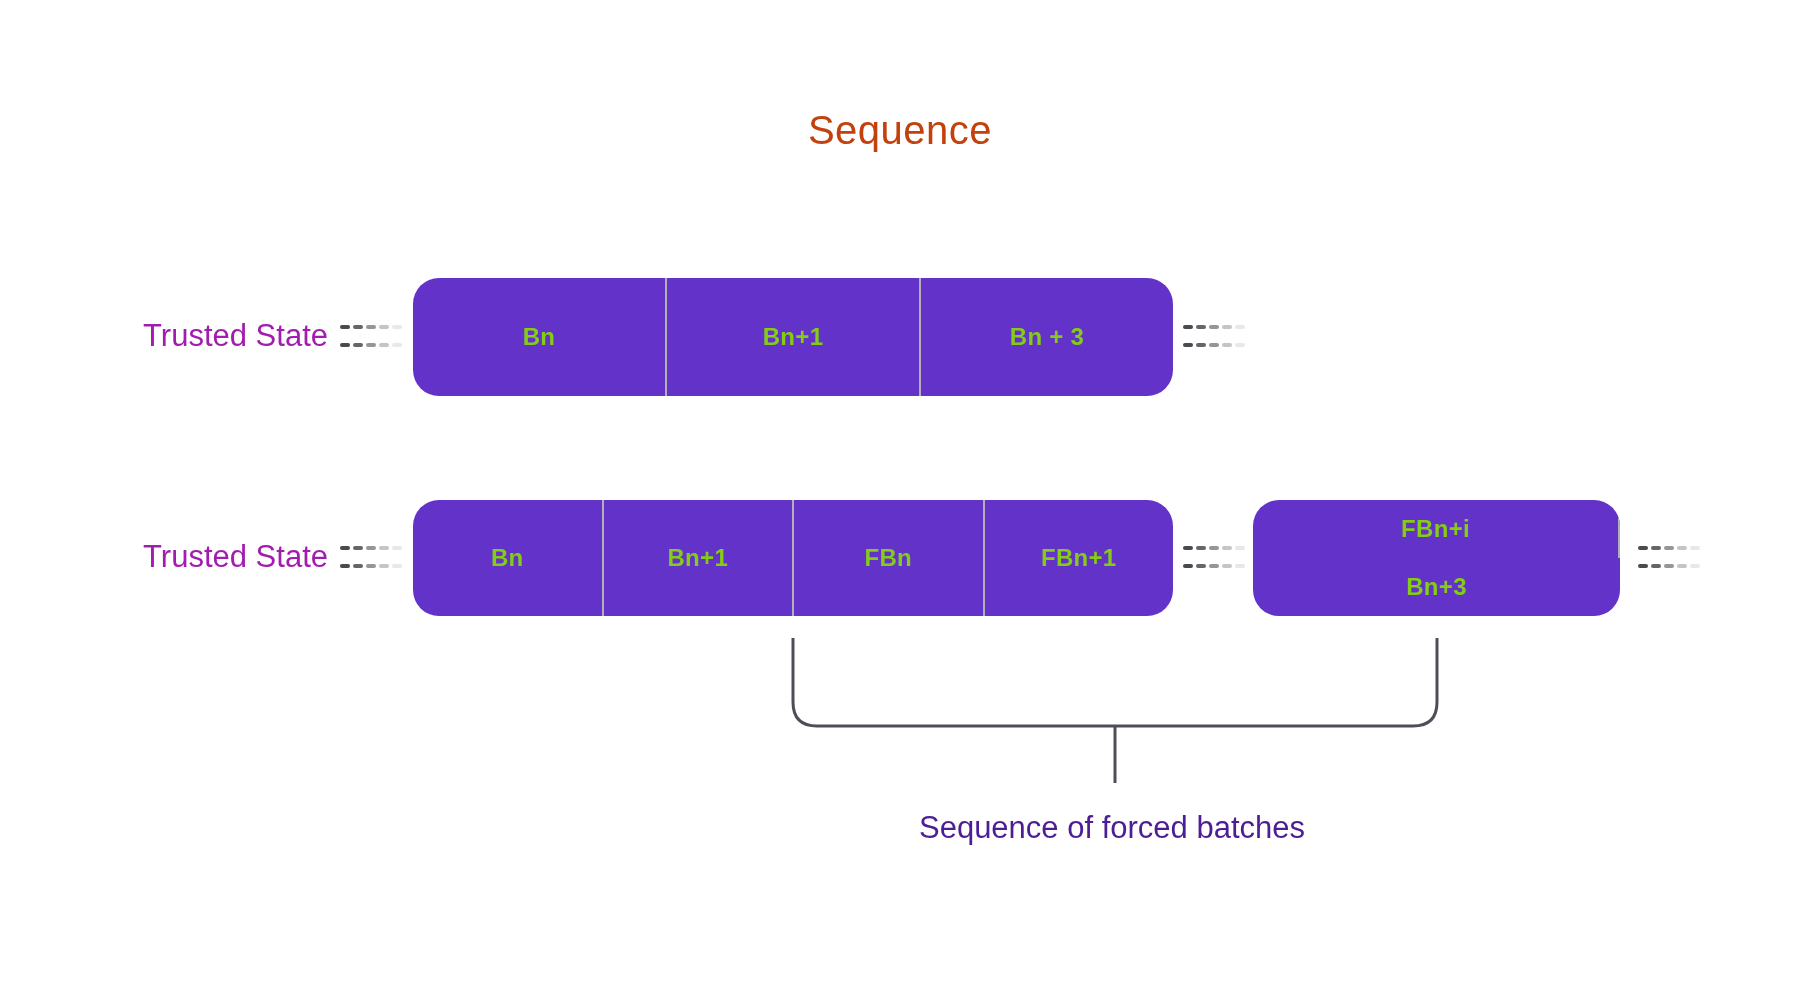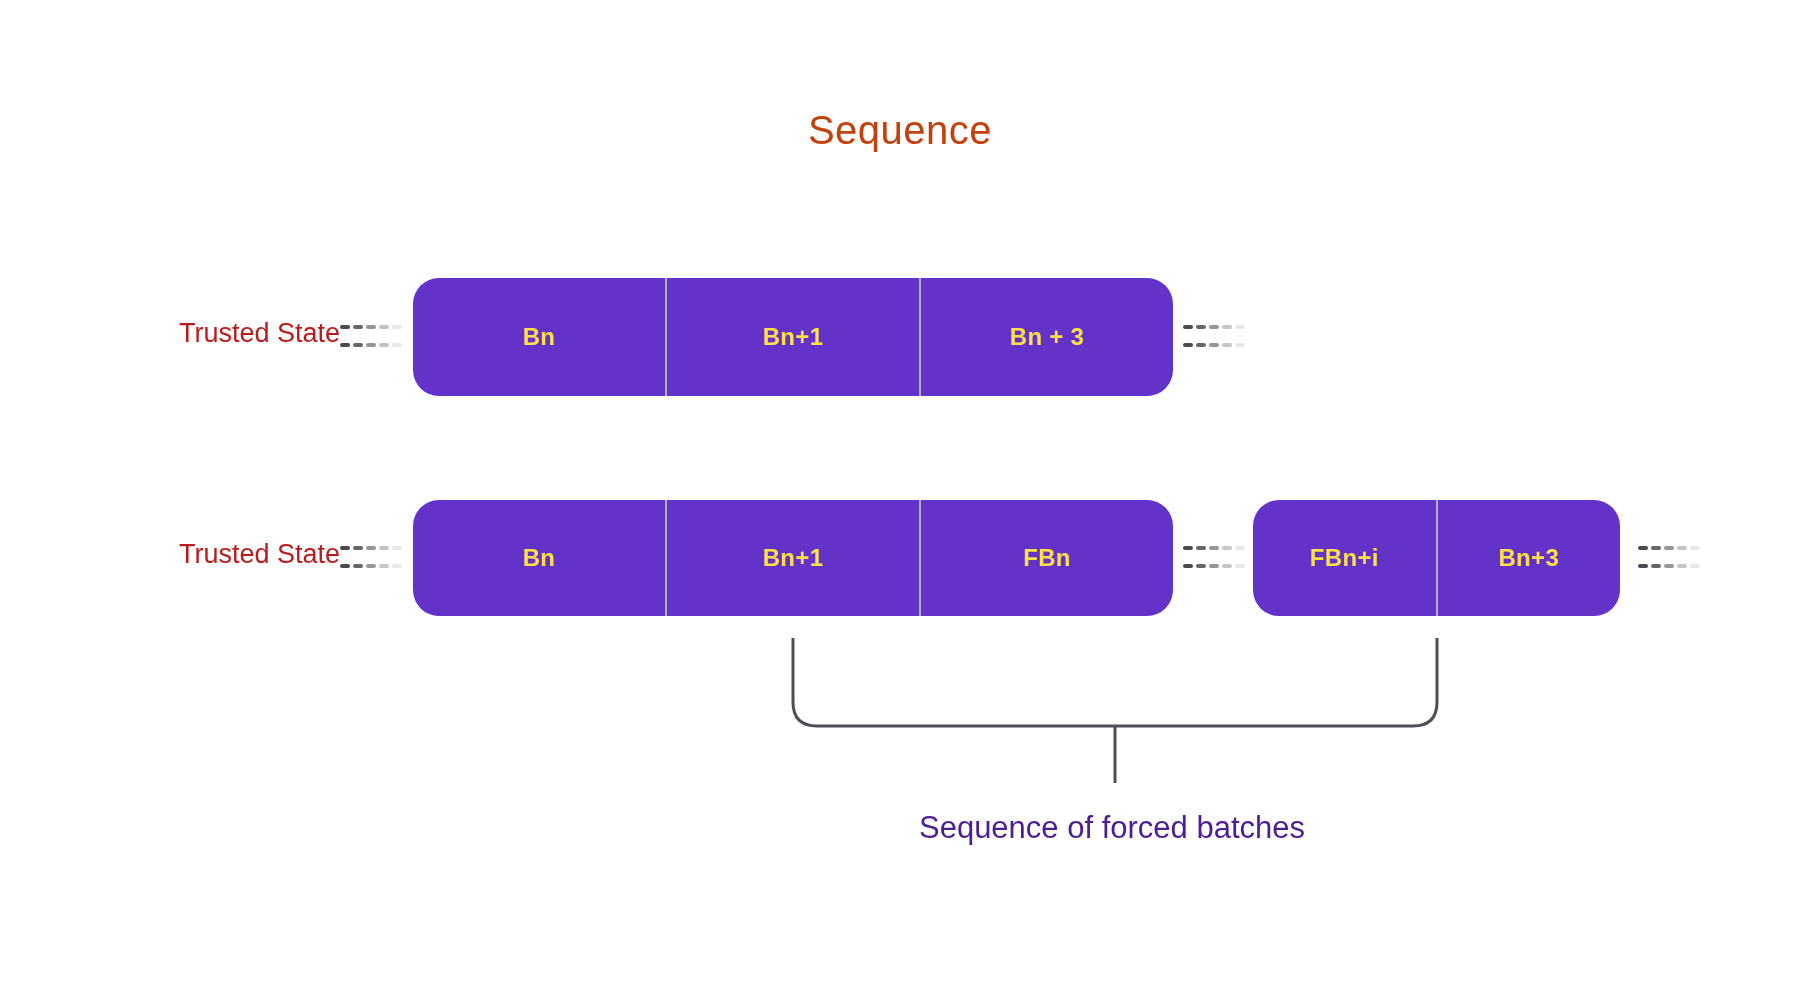--- a/index.html
+++ b/index.html
@@ -23,47 +23,47 @@
     width: 400px;
     text-align: center;
     font-size: 40px;
     font-weight: 400;
     color: #c2410c;
     letter-spacing: 0.5px;
   }
 
   .row-label {
     position: absolute;
-    left: 52px;
+    left: 40px;
     width: 288px;
     text-align: right;
-    font-size: 27px;
+    font-size: 31px;
     font-weight: 400;
-    color: #b91c1c;
+    color: #a21caf;
   }
   .row-label.trusted { top: 318px; }
   .row-label.virtual { top: 539px; }
 
   .batch-group {
     position: absolute;
     display: flex;
     background: #6332C8;
     border-radius: 26px;
     overflow: hidden;
   }
   .batch-group.trusted  { left: 413px; top: 278px; width: 760px; height: 118px; }
   .batch-group.virtual1 { left: 413px; top: 500px; width: 760px; height: 116px; }
-  .batch-group.virtual2 { left: 1253px; top: 500px; width: 367px; height: 116px; }
+  .batch-group.virtual2 { left: 1253px; top: 500px; width: 367px; height: 116px; flex-direction: column; }
 
   .segment {
     flex: 1 1 0;
     display: flex;
     align-items: center;
     justify-content: center;
-    color: #fde047;
+    color: #84cc16;
     font-size: 24px;
     font-weight: 700;
     letter-spacing: 0.3px;
     border-right: 2px solid #B3AFB8;
   }
   .segment:last-child { border-right: none; }
 
   .dashes {
     position: absolute;
     width: 62px;
@@ -178,20 +178,21 @@
         <span></span>
         <span></span>
         <span></span>
       </div>
   </div>
 
   <div class="batch-group virtual1">
     <div class="segment">Bn</div>
     <div class="segment">Bn+1</div>
     <div class="segment">FBn</div>
+    <div class="segment">FBn+1</div>
   </div>
 
   <div class="dashes v-mid">
     <div class="dash-row">
         <span></span>
         <span></span>
         <span></span>
         <span></span>
         <span></span>
       </div>

